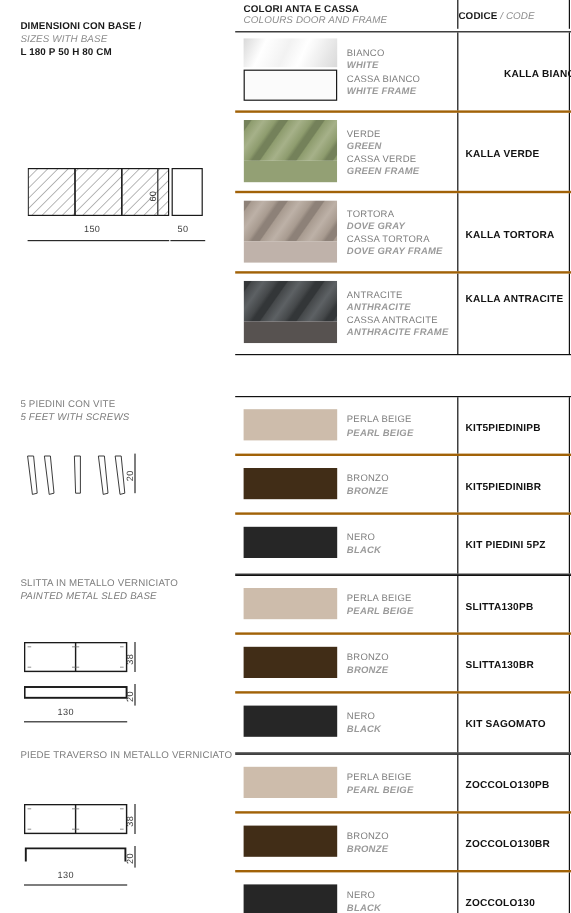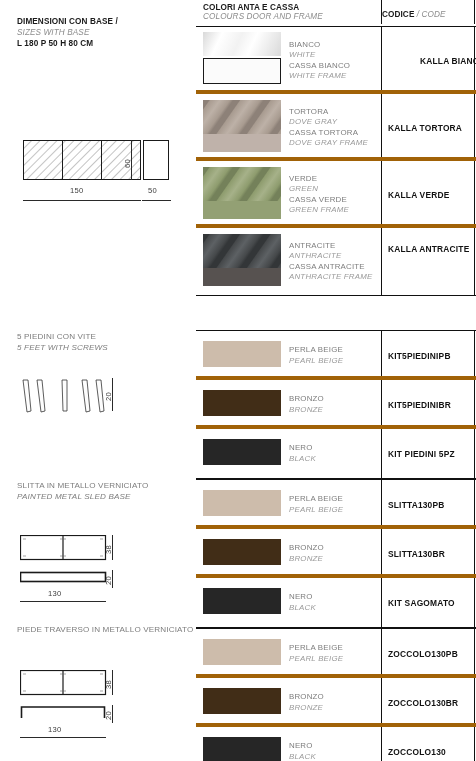--- a/index.html
+++ b/index.html
@@ -33,31 +33,31 @@
   .rot { position: absolute; transform: rotate(-90deg); transform-origin: left top; white-space: nowrap; }
 
   
   .tbl { position: absolute; left: 196px; top: 0; width: 280px; }
   .thead { position: absolute; left: 0; top: 0; width: 280px; height: 24px; }
   .thead .cell-a { position: absolute; left: 7px; top: 3px; }
   .thead .cell-b { position: absolute; left: 186px; top: 3px; }
 
   .grp { position: absolute; left: 0; width: 280px;
          border-top: 1.3px solid #111; border-bottom: 1.3px solid #111; }
-  .row { position: relative; width: 280px; border-bottom: 4px solid #a16207; }
+  .row { position: relative; width: 280px; border-bottom: 2px solid #a16207; }
   .row:last-child { border-bottom: none; }
   .vsep { position: absolute; top: 0; bottom: 0; width: 1px; background: #111; }
   .vsep.s1 { left: 185px; }
   .vsep.s2 { left: 278px; }
 
   .sw { position: absolute; }
   .names { position: absolute; left: 93px; }
   .names div { line-height: 10.4px; }
   .nm-it { font-size: 7.9px; color: #7d7d7d; letter-spacing: .2px; }
-  .nm-en { font-size: 7.9px; font-style: italic; color: #9a9a9a; letter-spacing: .2px; }
+  .nm-en { font-size: 7.9px; font-style: italic; color: #9a9a9a; letter-spacing: .2px; font-weight: bold; }
   .code { position: absolute; left: 192px; font-size: 8.4px; font-weight: bold;
           color: #121212; letter-spacing: .2px; white-space: nowrap; }
 
   
   .sw-flat { width: 78px; height: 26px; }
   .sw-tex  { position: relative; width: 78px; height: 52px; overflow: hidden; }
   .sw-tex .band { position: absolute; left: 0; right: 0; bottom: 0; height: 18px; }
   .sw-tex .ridges { position: absolute; left: 0; right: 0; top: 0; height: 34px; }
   .sw-white-grad { width: 78px; height: 24px; }
   .sw-white-box { width: 78px; height: 26px; border: 1.3px solid #1a1a1a; background: #fbfbfb; }
@@ -203,50 +203,50 @@
               <div class="nm-en">WHITE</div>
               <div class="nm-it">CASSA BIANCO</div>
               <div class="nm-en">WHITE FRAME</div>
             </div>
             <div class="code" style="top: 28.5px; padding-left: 32px;">KALLA BIANCA</div>
             <div class="vsep s1"></div>
             <div class="vsep s2"></div>
           </div>
           <div class="row" style="height: 67px;">
             <div class="sw sw-tex" style="left: 7px; top: 6px;">
+              <div class="ridges" style="background: repeating-linear-gradient(125deg, rgb(116, 129, 90) 0px, rgb(116, 129, 90) 5px, rgb(142, 156, 110) 6px, rgb(166, 177, 137) 14px, rgb(142, 156, 110) 22px, rgb(116, 129, 90) 25px);"></div>
+              <div class="band" style="background: rgb(147, 160, 116);"></div>
+            </div>
+            <div class="names" style="top: 12.7px;">
+              <div class="nm-it">VERDE</div>
+              <div class="nm-en">GREEN</div>
+              <div class="nm-it">CASSA VERDE</div>
+              <div class="nm-en">GREEN FRAME</div>
+            </div>
+            <div class="code" style="top: 28.5px;">KALLA VERDE</div>
+            <div class="vsep s1"></div>
+            <div class="vsep s2"></div>
+          </div>
+          <div class="row" style="height: 67px;">
+            <div class="sw sw-tex" style="left: 7px; top: 6px;">
               <div class="ridges" style="background: repeating-linear-gradient(125deg, rgb(141, 129, 120) 0px, rgb(141, 129, 120) 5px, rgb(168, 155, 144) 6px, rgb(189, 177, 167) 14px, rgb(168, 155, 144) 22px, rgb(141, 129, 120) 25px);"></div>
               <div class="band" style="background: rgb(191, 178, 170);"></div>
             </div>
             <div class="names" style="top: 12.7px;">
               <div class="nm-it">TORTORA</div>
               <div class="nm-en">DOVE GRAY</div>
               <div class="nm-it">CASSA TORTORA</div>
               <div class="nm-en">DOVE GRAY FRAME</div>
             </div>
             <div class="code" style="top: 28.5px;">KALLA TORTORA</div>
             <div class="vsep s1"></div>
             <div class="vsep s2"></div>
           </div>
           <div class="row" style="height: 67px;">
             <div class="sw sw-tex" style="left: 7px; top: 6px;">
-              <div class="ridges" style="background: repeating-linear-gradient(125deg, rgb(116, 129, 90) 0px, rgb(116, 129, 90) 5px, rgb(142, 156, 110) 6px, rgb(166, 177, 137) 14px, rgb(142, 156, 110) 22px, rgb(116, 129, 90) 25px);"></div>
-              <div class="band" style="background: rgb(147, 160, 116);"></div>
-            </div>
-            <div class="names" style="top: 12.7px;">
-              <div class="nm-it">VERDE</div>
-              <div class="nm-en">GREEN</div>
-              <div class="nm-it">CASSA VERDE</div>
-              <div class="nm-en">GREEN FRAME</div>
-            </div>
-            <div class="code" style="top: 28.5px;">KALLA VERDE</div>
-            <div class="vsep s1"></div>
-            <div class="vsep s2"></div>
-          </div>
-          <div class="row" style="height: 67px;">
-            <div class="sw sw-tex" style="left: 7px; top: 6px;">
               <div class="ridges" style="background: repeating-linear-gradient(125deg, rgb(51, 54, 56) 0px, rgb(51, 54, 56) 5px, rgb(69, 72, 74) 6px, rgb(93, 97, 100) 14px, rgb(69, 72, 74) 22px, rgb(51, 54, 56) 25px);"></div>
               <div class="band" style="background: rgb(87, 82, 80);"></div>
             </div>
             <div class="names" style="top: 12.7px;">
               <div class="nm-it">ANTRACITE</div>
               <div class="nm-en">ANTHRACITE</div>
               <div class="nm-it">CASSA ANTRACITE</div>
               <div class="nm-en">ANTHRACITE FRAME</div>
             </div>
             <div class="code" style="top: 16px;">KALLA ANTRACITE</div>

